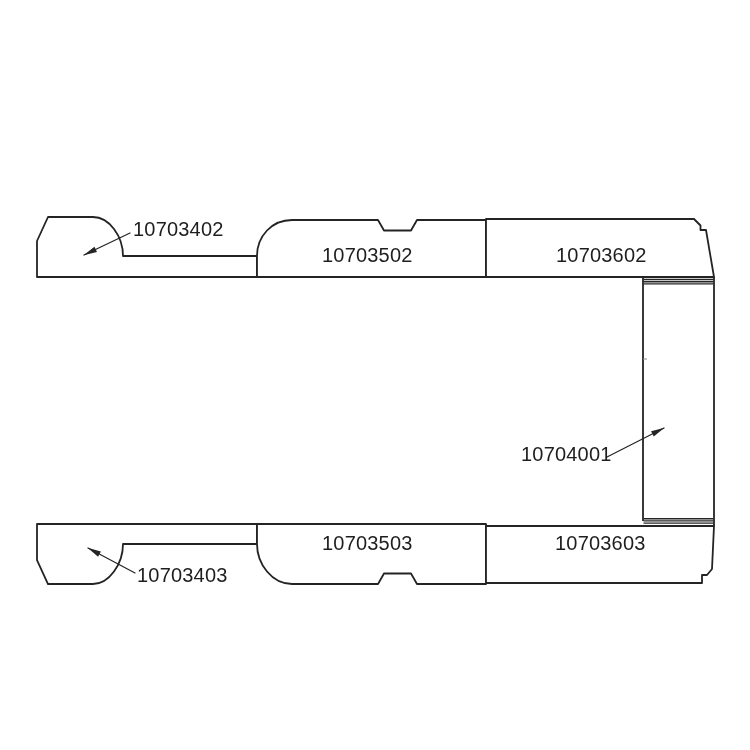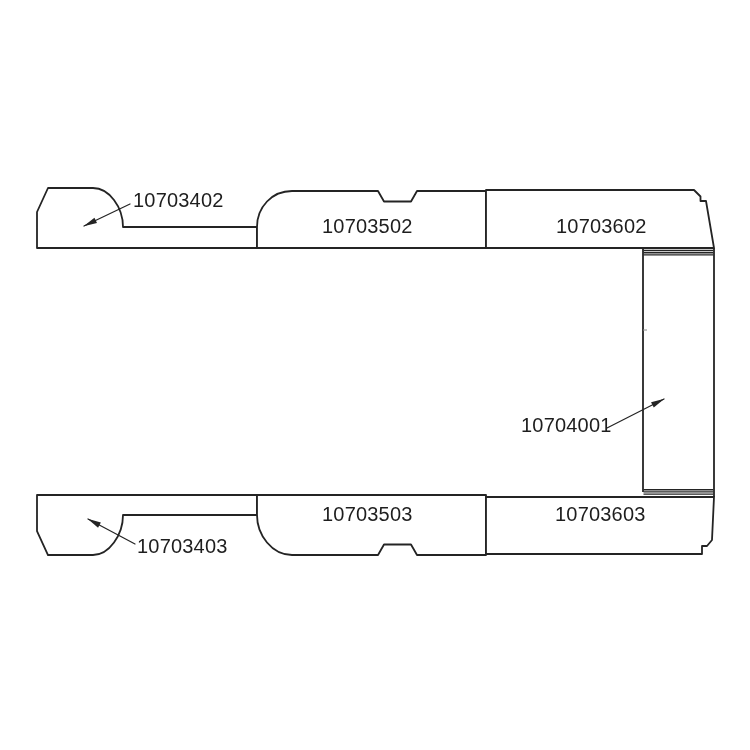--- a/index.html
+++ b/index.html
@@ -6,20 +6,21 @@
     margin: 0;
     padding: 0;
     background: #ffffff;
   }
   .canvas {
     position: relative;
     width: 750px;
     height: 670px;
     background: #ffffff;
     overflow: hidden;
+    margin-top: 29px;
   }
   svg {
     display: block;
   }
   .panel {
     fill: #ffffff;
     stroke: #242424;
     stroke-width: 1.8;
     stroke-linejoin: round;
     stroke-linecap: round;

